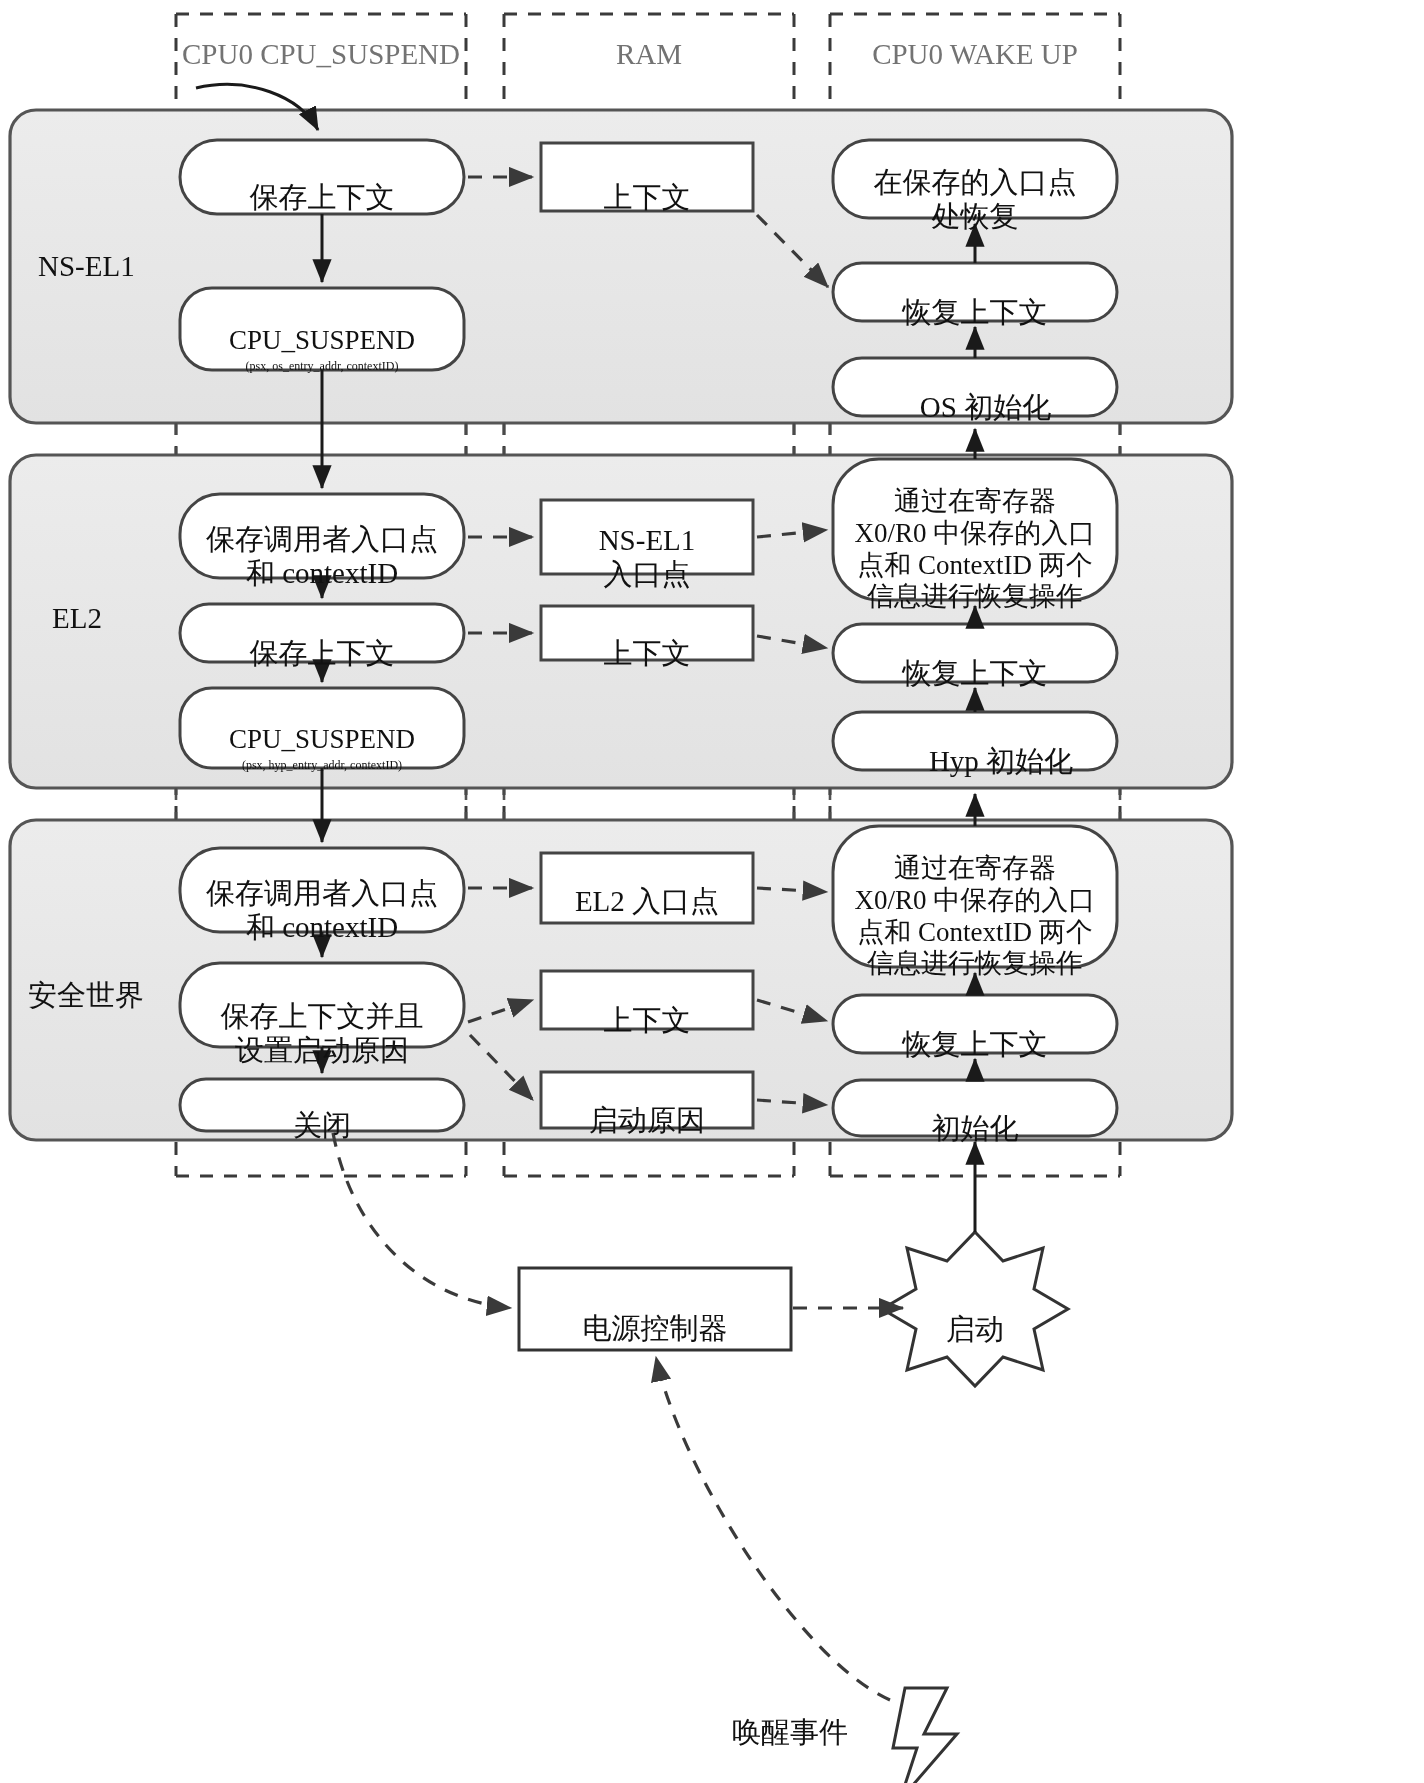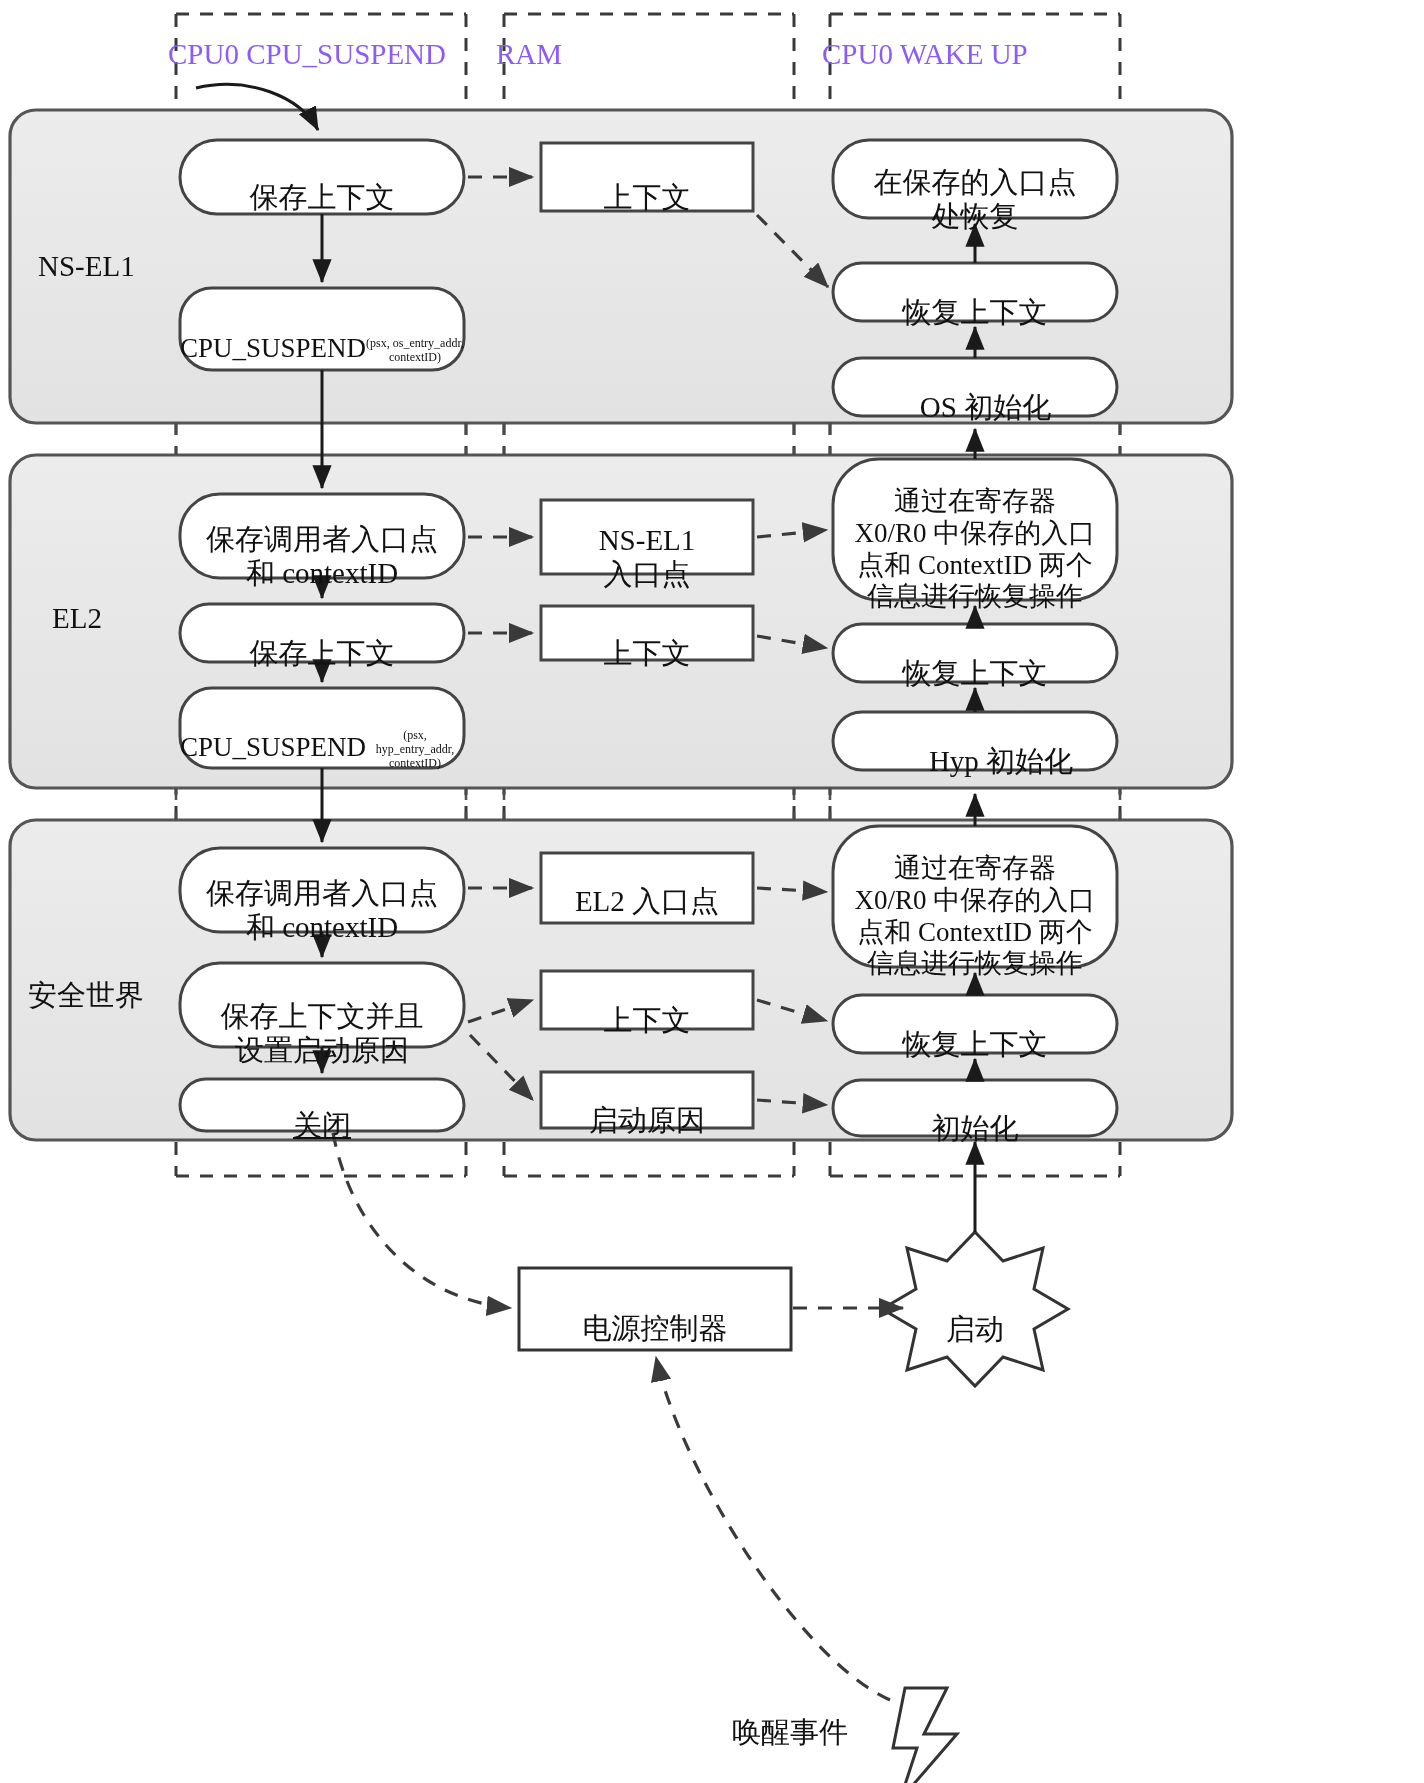--- a/index.html
+++ b/index.html
@@ -1,27 +1,27 @@
 <!DOCTYPE html>
 <html><head>
 <meta charset="utf-8">
 <style>
   html,body{margin:0;padding:0;background:#ffffff;}
   #page{position:relative;width:1424px;height:1783px;overflow:hidden;background:#fff;
         font-family:"Liberation Serif","DejaVu Serif",serif;}
   svg{position:absolute;left:0;top:0;}
-  .lane-head{position:absolute;font-size:29px;color:#8b5cf6;
+  .lane-head{position:absolute;text-align:center;font-size:29px;color:#737373;
              font-family:"Liberation Serif","DejaVu Serif",serif;}
   .band-label{position:absolute;font-size:29px;color:#111;
               font-family:"Liberation Serif","DejaVu Serif",serif;}
   .nodetext{position:absolute;display:flex;align-items:center;justify-content:center;
             text-align:center;line-height:1.18;color:#111;pointer-events:none;margin-top:20px;}
   .t29{font-size:29px;}
   .t27{font-size:27px;}
-  .stacked{flex-direction:row;}
+  .stacked{flex-direction:column;}
   .sub{font-size:12px;margin-top:2px;font-family:Liberation Serif, serif;}
 </style>
 </head>
 <body>
 
 <div id="page">
 
   <svg width="1424" height="1783" viewBox="0 0 1424 1783">
     <defs>
       <marker id="ah" markerWidth="9" markerHeight="9" refX="7.6" refY="3.2" orient="auto" markerUnits="strokeWidth">
@@ -192,21 +192,21 @@
 X0/R0 中保存的入口
 点和 ContextID 两个
 信息进行恢复操作</div>
   <div class="nodetext t29" style="left:833px;top:624px;width:284px;height:58px;">恢复上下文</div>
   <div class="nodetext t29" style="left:833px;top:712px;width:336px;height:58px;">Hyp 初始化</div>
 
   <div class="nodetext t29" style="left:180px;top:848px;width:284px;height:84px;white-space:pre-line;">保存调用者入口点
 和 contextID</div>
   <div class="nodetext t29" style="left:180px;top:963px;width:284px;height:100px;white-space:pre-line;">保存上下文并且
 设置启动原因</div>
-  <div class="nodetext t29" style="left:180px;top:1079px;width:284px;height:52px;text-decoration:underline;">关闭</div>
+  <div class="nodetext t29" style="left:180px;top:1079px;width:284px;height:52px;">关闭</div>
   <div class="nodetext t29" style="left:541px;top:853px;width:212px;height:56px;">EL2 入口点</div>
   <div class="nodetext t29" style="left:541px;top:971px;width:212px;height:58px;">上下文</div>
   <div class="nodetext t29" style="left:541px;top:1072px;width:212px;height:56px;">启动原因</div>
   <div class="nodetext t27" style="left:839px;top:826px;width:272px;height:141px;white-space:pre-line;">通过在寄存器
 X0/R0 中保存的入口
 点和 ContextID 两个
 信息进行恢复操作</div>
   <div class="nodetext t29" style="left:833px;top:995px;width:284px;height:58px;">恢复上下文</div>
   <div class="nodetext t29" style="left:833px;top:1080px;width:284px;height:56px;">初始化</div>
 

